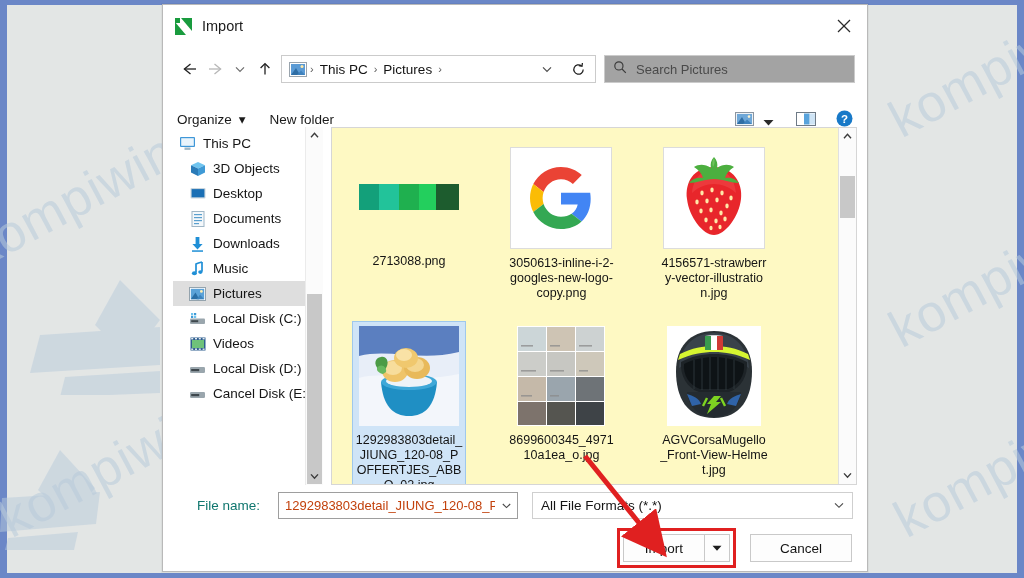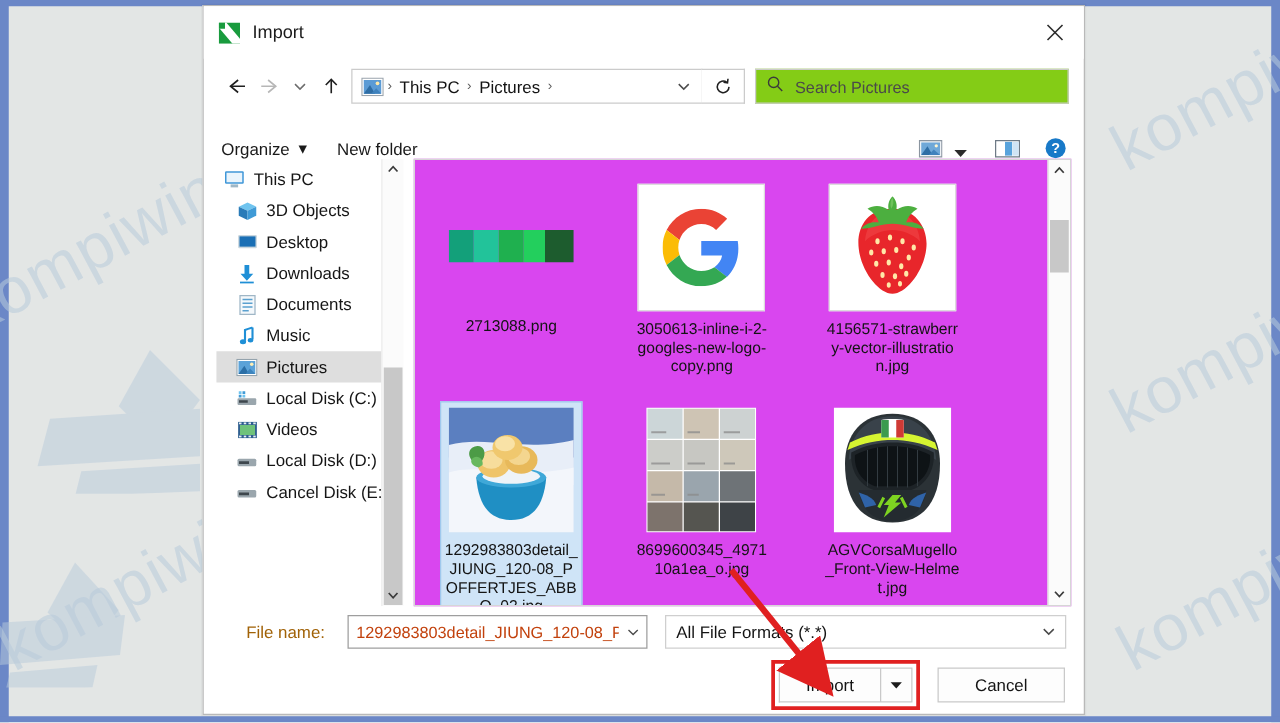--- a/index.html
+++ b/index.html
@@ -54,21 +54,21 @@
     flex:1 1 auto;height:26px;border:1px solid #cbcbcb;background:#fff;margin:0 6px 0 4px;
     display:flex;align-items:center;padding:0 2px 0 7px;min-width:0;
   }
   .crumb-ico{width:18px;height:15px;flex:0 0 auto;margin-right:2px;}
   .crumb{font-size:13.5px;color:#131313;padding:0 5px;white-space:nowrap;}
   .sep{color:#5a5a5a;font-size:11px;padding:0 1px;}
   .crumb-fill{flex:1 1 auto;}
   .crumb-chev{width:24px;display:flex;align-items:center;justify-content:center;}
   .refresh{width:34px;height:26px;border:1px solid #cbcbcb;border-left:none;display:flex;align-items:center;justify-content:center;margin-left:-7px;background:#fff;}
   .searchbox{
-    width:233px;height:26px;border:1px solid #cbcbcb;background:#84cc16;margin-left:8px;
+    width:233px;height:26px;border:1px solid #cbcbcb;background:#a3a3a3;margin-left:8px;
     display:flex;align-items:center;padding:0 8px;flex:0 0 auto;
   }
   .searchbox .ph{font-size:13px;color:#4a4a4a;margin-left:9px;}
 
   
   .toolrow{height:36px;display:flex;align-items:flex-end;padding:0 14px 0 14px;flex:0 0 auto;}
   .tool-item{font-size:13.5px;color:#1a1a1a;display:flex;align-items:center;margin-right:24px;}
   .tool-item .caret{margin-left:7px;}
   .tool-spacer{flex:1 1 auto;}
   .tool-ico{display:flex;align-items:center;justify-content:center;margin-left:14px;}
@@ -88,36 +88,36 @@
   .tnode.gap{margin-top:7px;}
 
   .vscroll{
     position:absolute;top:0;right:0;width:17px;bottom:0;background:#fbfbfb;border-left:1px solid #ebebeb;
   }
   .vscroll .arr{height:17px;display:flex;align-items:center;justify-content:center;color:#4d4d4d;font-size:9px;}
   .vscroll .arr.bot{position:absolute;bottom:0;left:0;right:0;}
   .vscroll .thumb{position:absolute;left:1px;right:1px;background:#c8c8c8;}
 
   .filepane{
-    flex:1 1 auto;position:relative;border:1px solid #d6d6d6;background:#d946ef;margin-left:8px;overflow:hidden;
+    flex:1 1 auto;position:relative;border:1px solid #d6d6d6;background:#fef9c3;margin-left:8px;overflow:hidden;
   }
   .filegrid{position:absolute;left:0;top:0;right:18px;bottom:0;padding:14px 0 0 14px;}
   .fitem{
     width:108px;display:inline-block;vertical-align:top;margin:0 28px 16px 6px;text-align:center;
     padding:5px 3px 4px 3px;
   }
   .fitem.sel{background:#cfe4f7;border:1px solid #9fc8ec;padding:4px 2px 3px 2px;}
   .thumb-wrap{width:100px;height:100px;margin:0 auto 7px auto;display:flex;align-items:center;justify-content:center;}
   .thumb-wrap.framed{border:1px solid #dcdcdc;background:#fff;}
   .flabel{font-size:12.5px;line-height:15px;color:#141414;word-break:break-all;}
 
   
   .bottom{flex:0 0 auto;padding:0 14px 0 14px;}
   .fnrow{height:40px;display:flex;align-items:center;}
-  .fnlabel{font-size:13.5px;color:#a16207;margin-right:9px;}
+  .fnlabel{font-size:13.5px;color:#0f766e;margin-right:9px;}
   .fninput{
     width:232px;height:25px;border:1px solid #9e9e9e;background:#fff;display:flex;align-items:center;
     padding:0 0 0 6px;
   }
   .fninput .val{font-size:13px;color:#c2410c;white-space:nowrap;overflow:hidden;flex:1 1 auto;}
   .fninput .chev{width:22px;display:flex;align-items:center;justify-content:center;flex:0 0 auto;}
   .ftype{
     margin-left:14px;flex:1 1 auto;height:25px;border:1px solid #cfcfcf;background:#fff;
     display:flex;align-items:center;padding:0 0 0 8px;
   }
@@ -327,39 +327,39 @@
             <svg width="16" height="14" viewBox="0 0 16 14">
               <rect x="0.5" y="1" width="15" height="10.5" rx="1" fill="#c9d6de"></rect>
               <rect x="1.6" y="2.1" width="12.8" height="8.2" fill="#1a6fb5"></rect>
             </svg>
           </span>
           <span class="tl">Desktop</span>
         </div>
 
         <div class="tnode">
           <span class="ti">
-            <svg width="15" height="16" viewBox="0 0 15 16">
-              <polygon points="5.6,1 9.4,1 9.4,8 12.6,8 7.5,13.6 2.4,8 5.6,8" fill="#1f8fd6"></polygon>
-              <rect x="2" y="14.3" width="11" height="1.5" fill="#1f8fd6"></rect>
-            </svg>
-          </span>
-          <span class="tl">Downloads</span>
-        </div>
-
-        <div class="tnode">
-          <span class="ti">
             <svg width="14" height="16" viewBox="0 0 14 16">
               <rect x="1" y="0.5" width="12" height="15" fill="#f4f8fb" stroke="#9fb6c6"></rect>
               <rect x="3" y="3" width="8" height="1.2" fill="#5aa0cf"></rect>
               <rect x="3" y="6" width="8" height="1.2" fill="#5aa0cf"></rect>
               <rect x="3" y="9" width="8" height="1.2" fill="#5aa0cf"></rect>
               <rect x="3" y="12" width="5" height="1.2" fill="#5aa0cf"></rect>
             </svg>
           </span>
           <span class="tl">Documents</span>
+        </div>
+
+        <div class="tnode">
+          <span class="ti">
+            <svg width="15" height="16" viewBox="0 0 15 16">
+              <polygon points="5.6,1 9.4,1 9.4,8 12.6,8 7.5,13.6 2.4,8 5.6,8" fill="#1f8fd6"></polygon>
+              <rect x="2" y="14.3" width="11" height="1.5" fill="#1f8fd6"></rect>
+            </svg>
+          </span>
+          <span class="tl">Downloads</span>
         </div>
 
         <div class="tnode">
           <span class="ti">
             <svg width="14" height="16" viewBox="0 0 14 16">
               <path d="M11 1 L11 10.5" stroke="#1f8fd6" stroke-width="1.7" fill="none"></path>
               <path d="M11 1 C7 2.2 6 2.6 5 3 L5 11.6" stroke="#1f8fd6" stroke-width="1.7" fill="none"></path>
               <ellipse cx="3.4" cy="12.3" rx="2.5" ry="2" fill="#1f8fd6"></ellipse>
               <ellipse cx="9.4" cy="11.1" rx="2.2" ry="1.8" fill="#1f8fd6"></ellipse>
             </svg>

